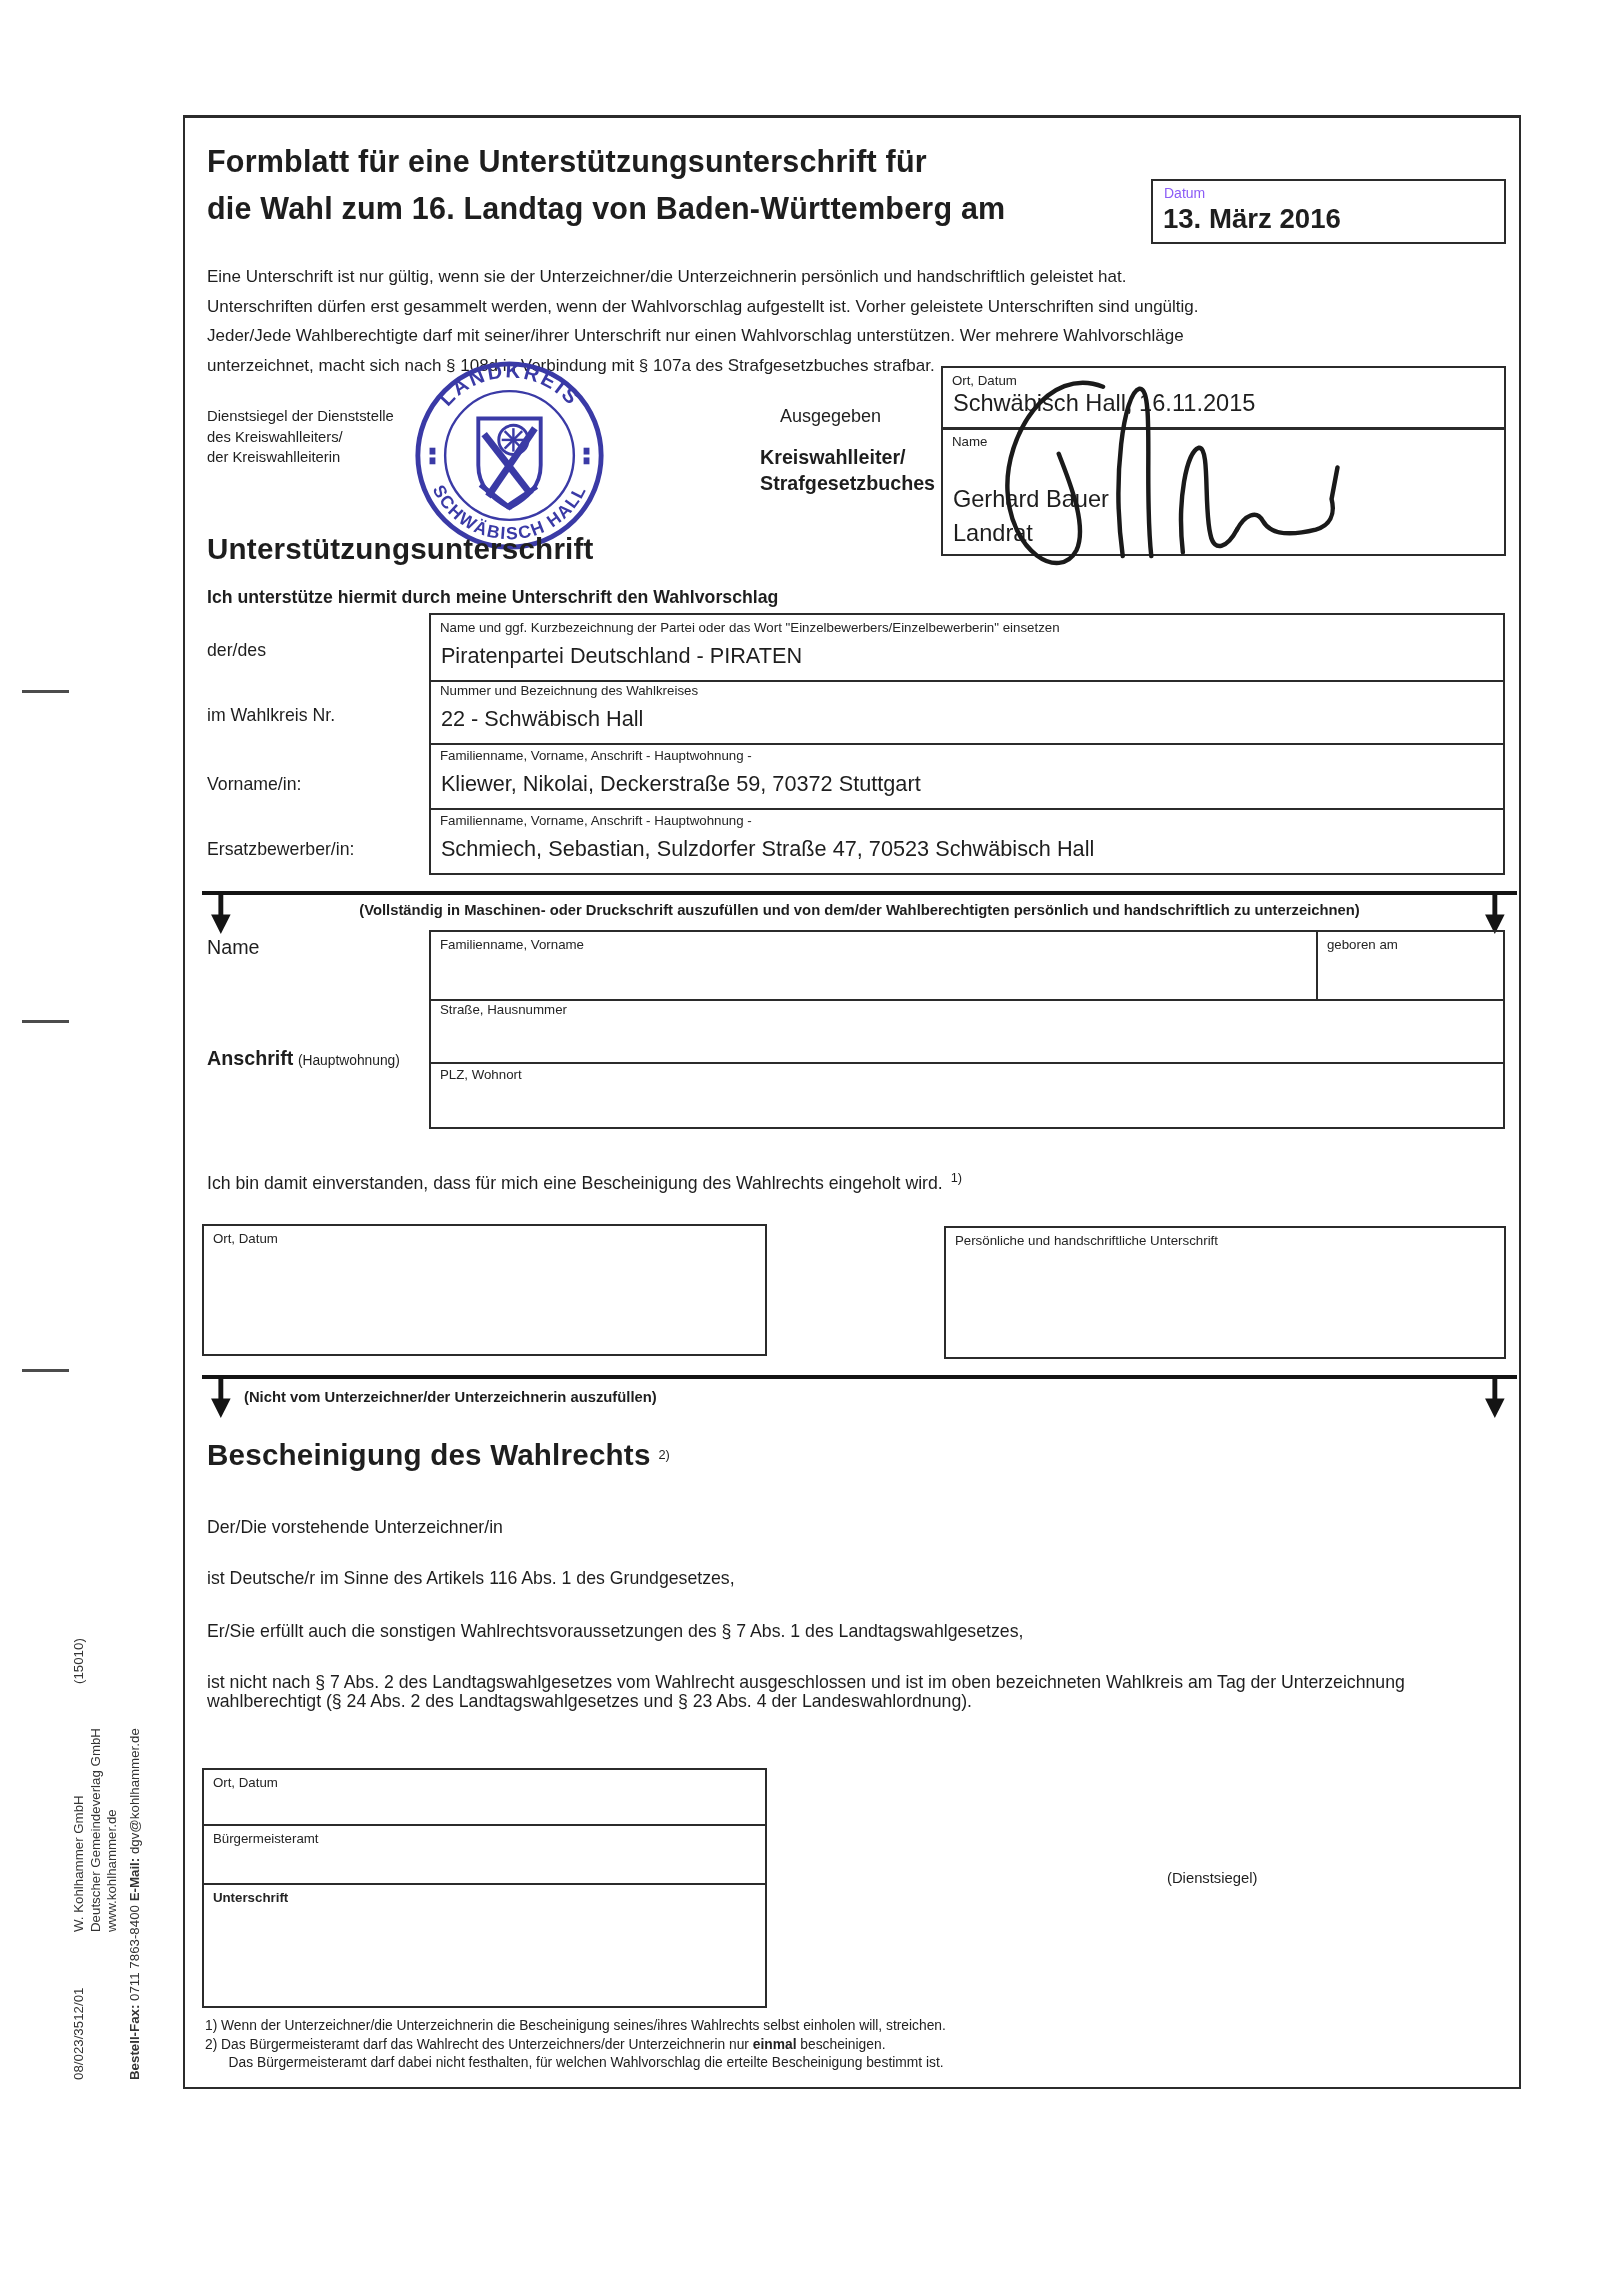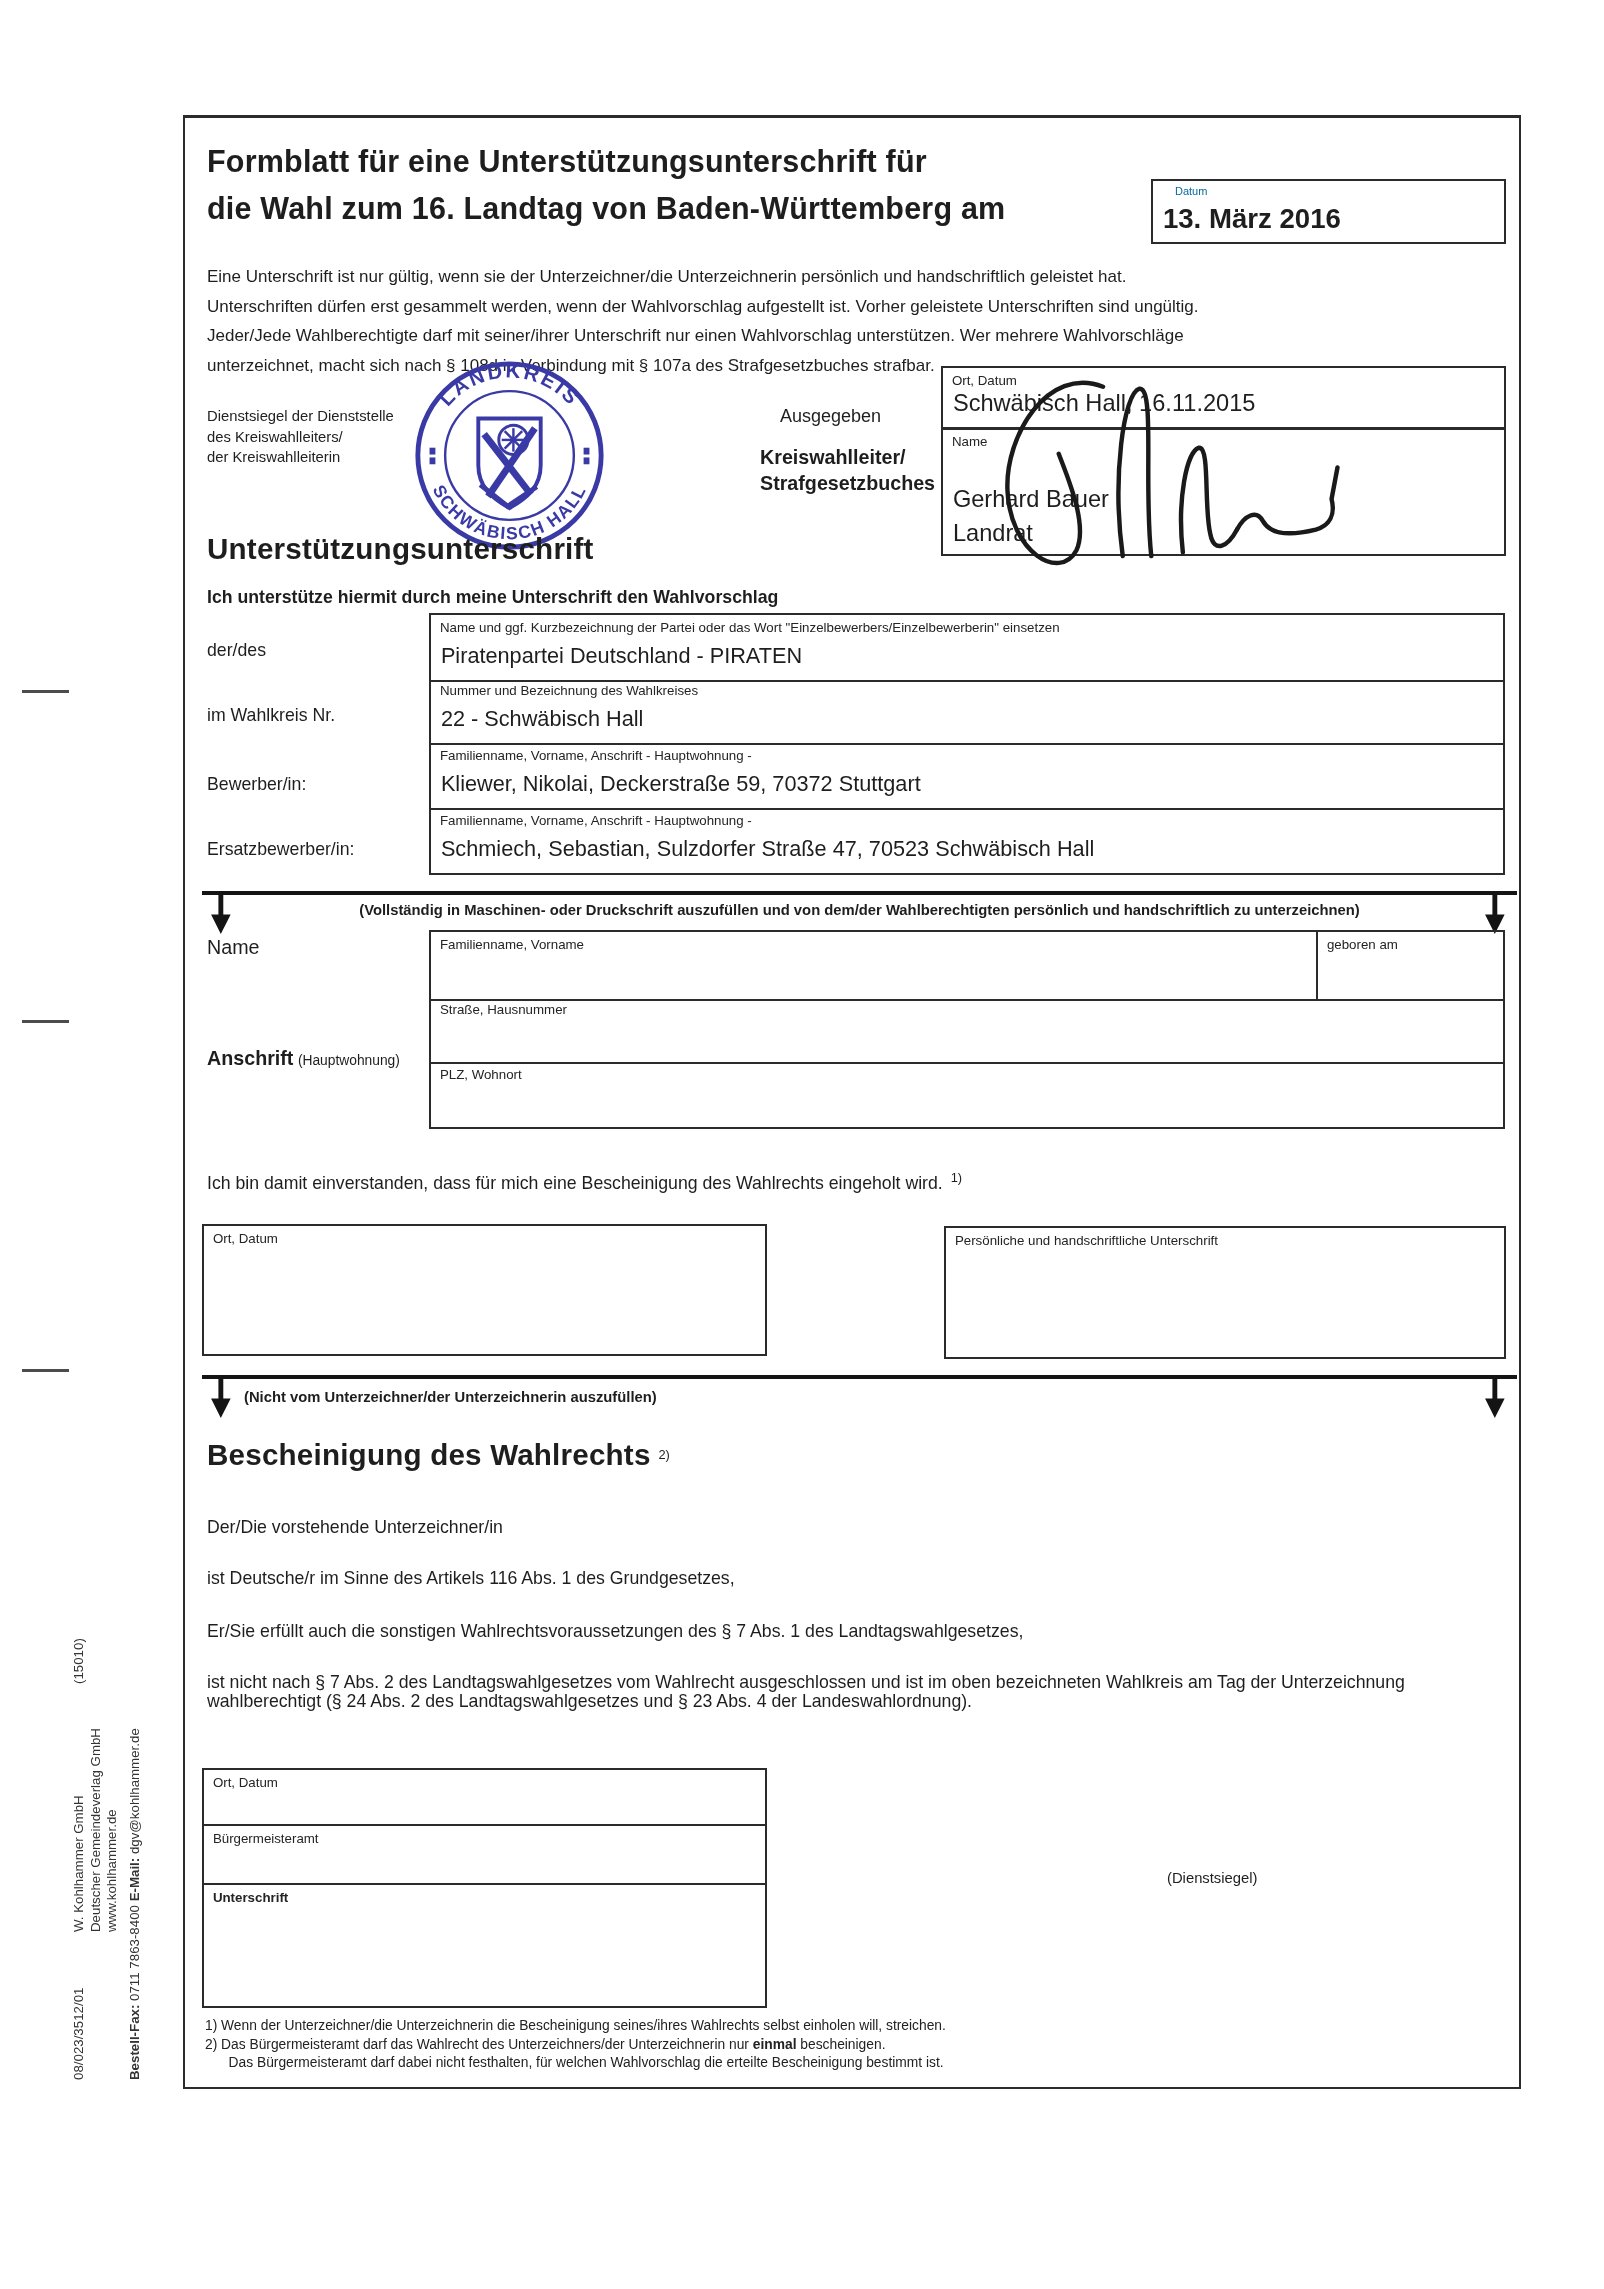--- a/index.html
+++ b/index.html
@@ -2,21 +2,21 @@
 <html><head>
 <meta charset="utf-8">
 <style>
   html,body{margin:0;padding:0;background:#fff;}
   .canvas{position:relative;width:1605px;height:2289px;background:#fff;
           font-family:"Liberation Sans", sans-serif;color:#1e1e1e;overflow:hidden;}
   .abs{position:absolute;}
   .page-border{left:183px;top:115px;width:1334px;height:1969px;border:2px solid #2b2b2b;border-top-width:3px;}
   .title{left:207px;top:138px;width:946px;font-size:30.5px;font-weight:bold;line-height:47px;letter-spacing:0.2px;}
   .datebox{left:1151px;top:179px;width:351px;height:61px;border:2px solid #2b2b2b;}
-  .datebox .lab{position:absolute;left:22px;top:3.9px;font-size:11px;color:#0369a1;}
+  .datebox .lab{position:absolute;left:11px;top:3.9px;font-size:14px;color:#8b5cf6;}
   .datebox .val{position:absolute;left:9.9px;top:21.7px;font-size:27.6px;font-weight:bold;}
   .intro{left:207px;top:262px;width:1310px;font-size:17px;line-height:29.6px;}
   .small-cap{left:207px;top:406px;width:256px;font-size:14.8px;line-height:20.7px;color:#222;}
   .stamp{left:412px;top:358px;}
   .issued{left:780px;top:406px;font-size:18px;}
   .officer{left:760px;top:445px;font-size:19.7px;font-weight:bold;line-height:25.6px;}
   .obox{border:2px solid #2b2b2b;}
   .flabel{font-size:13.3px;color:#242424;}
   .sec-head{font-size:29.6px;font-weight:bold;letter-spacing:0.2px;}
   .row-label{font-size:17.7px;text-align:right;}
@@ -129,21 +129,21 @@
         <path d="M266,171 C274,156 286,151 292,162 C298,173 314,179 346,171 C360,167 366,156 362,140 L368,108"></path>
       </g>
     </svg>
   </div>
 
   <div class="abs sec-head" style="left:207px;top:532px;">Unterstützungsunterschrift</div>
   <div class="abs body18" style="left:207px;top:587px;font-weight:bold;">Ich unterstütze hiermit durch meine Unterschrift den Wahlvorschlag</div>
 
   <div class="abs row-label" style="left:207px;top:640px;">der/des</div>
   <div class="abs row-label" style="left:207px;top:705px;">im Wahlkreis Nr.</div>
-  <div class="abs row-label" style="left:207px;top:774px;">Bewerber/in:</div>
+  <div class="abs row-label" style="left:207px;top:774px;">Vorname/in:</div>
   <div class="abs row-label" style="left:207px;top:839px;">Ersatzbewerber/in:</div>
 
   <div class="abs obox" style="left:429px;top:613px;width:1072px;height:65px;">
     <span class="cellpad flabel">Name und ggf. Kurzbezeichnung der Partei oder das Wort "Einzelbewerbers/Einzelbewerberin" einsetzen</span>
     <span class="abs row-val" style="left:9.9px;top:27.6px;">Piratenpartei Deutschland - PIRATEN</span>
   </div>
   <div class="abs obox" style="left:429px;top:678px;width:1072px;height:65px;border-top:none;">
     <span class="cellpad flabel">Nummer und Bezeichnung des Wahlkreises</span>
     <span class="abs row-val" style="left:9.9px;top:27.6px;">22 - Schwäbisch Hall</span>
   </div>

